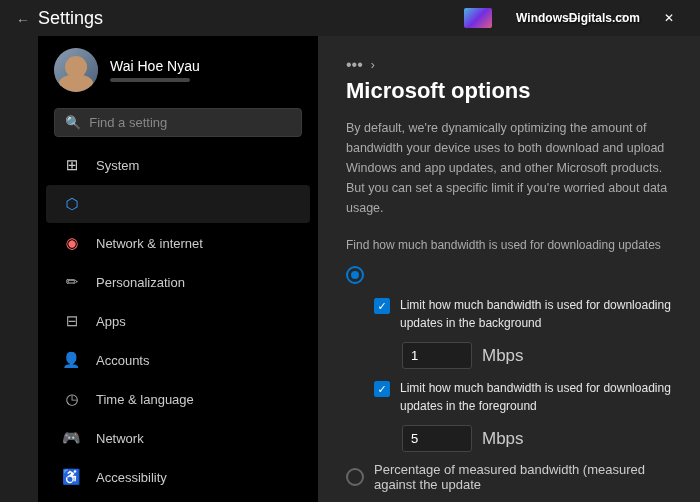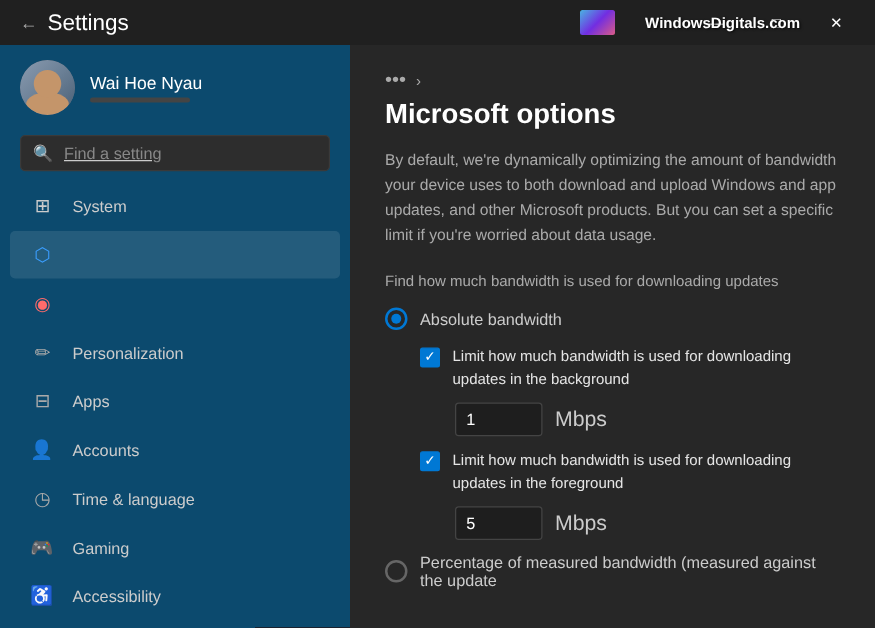--- a/index.html
+++ b/index.html
@@ -84,25 +84,26 @@
     
     .main-layout {
       display: flex;
       flex: 1;
       overflow: hidden;
     }
 
     
     .sidebar {
       width: 280px;
-      background: #0c4a6e;
+      background: #000000;
       display: flex;
       flex-direction: column;
       flex-shrink: 0;
       padding-bottom: 8px;
+      margin-left: 38px;
     }
 
     
     .user-profile {
       display: flex;
       align-items: center;
       gap: 12px;
       padding: 12px 16px;
     }
     .avatar {
@@ -172,21 +173,20 @@
       color: #aaa;
       font-size: 13px;
     }
     .search-input {
       background: transparent;
       border: none;
       color: #cccccc;
       font-size: 13px;
       flex: 1;
       outline: none;
-      text-decoration: underline;
     }
     .search-input::placeholder { color: #888; }
 
     
     .nav-list {
       flex: 1;
       overflow-y: auto;
     }
     .nav-item {
       display: flex;
@@ -393,40 +393,41 @@
       <div class="nav-list">
         <div class="nav-item">
           <span class="nav-icon">⊞</span>
           <span>System</span>
         </div>
         <div class="nav-item active">
           <span class="nav-icon" style="color:#3b9eff;">⬡</span>
         </div>
         <div class="nav-item">
           <span class="nav-icon" style="color:#ff6b6b;">◉</span>
+          <span>Network &amp; internet</span>
         </div>
         <div class="nav-item">
           <span class="nav-icon" style="color:#aaa;">✏</span>
           <span>Personalization</span>
         </div>
         <div class="nav-item">
           <span class="nav-icon" style="color:#aaa;">⊟</span>
           <span>Apps</span>
         </div>
         <div class="nav-item">
           <span class="nav-icon" style="color:#aaa;">👤</span>
           <span>Accounts</span>
         </div>
         <div class="nav-item">
           <span class="nav-icon" style="color:#aaa;">◷</span>
           <span>Time &amp; language</span>
         </div>
         <div class="nav-item">
           <span class="nav-icon" style="color:#aaa;">🎮</span>
-          <span>Gaming</span>
+          <span>Network</span>
         </div>
         <div class="nav-item">
           <span class="nav-icon" style="color:#aaa;">♿</span>
           <span>Accessibility</span>
         </div>
 
       </div>
     </div>
 
     <div class="content">
@@ -437,21 +438,20 @@
       </div>
 
       <div class="page-title">Microsoft options</div>
 
       <div class="description">By default, we're dynamically optimizing the amount of bandwidth your device uses to both download and upload Windows and app updates, and other Microsoft products. But you can set a specific limit if you're worried about data usage.</div>
 
       <div class="section-subtitle">Find how much bandwidth is used for downloading updates</div>
 
       <div class="radio-option">
         <div class="radio-circle selected"></div>
-        <span class="radio-label">Absolute bandwidth</span>
       </div>
 
       <div class="checkbox-row">
         <div class="checkbox"></div>
         <span class="checkbox-label">Limit how much bandwidth is used for downloading updates in the background</span>
       </div>
 
       <div class="input-row">
         <input class="num-input" type="text" value="1" style="">
         <span class="unit-label">Mbps</span>

